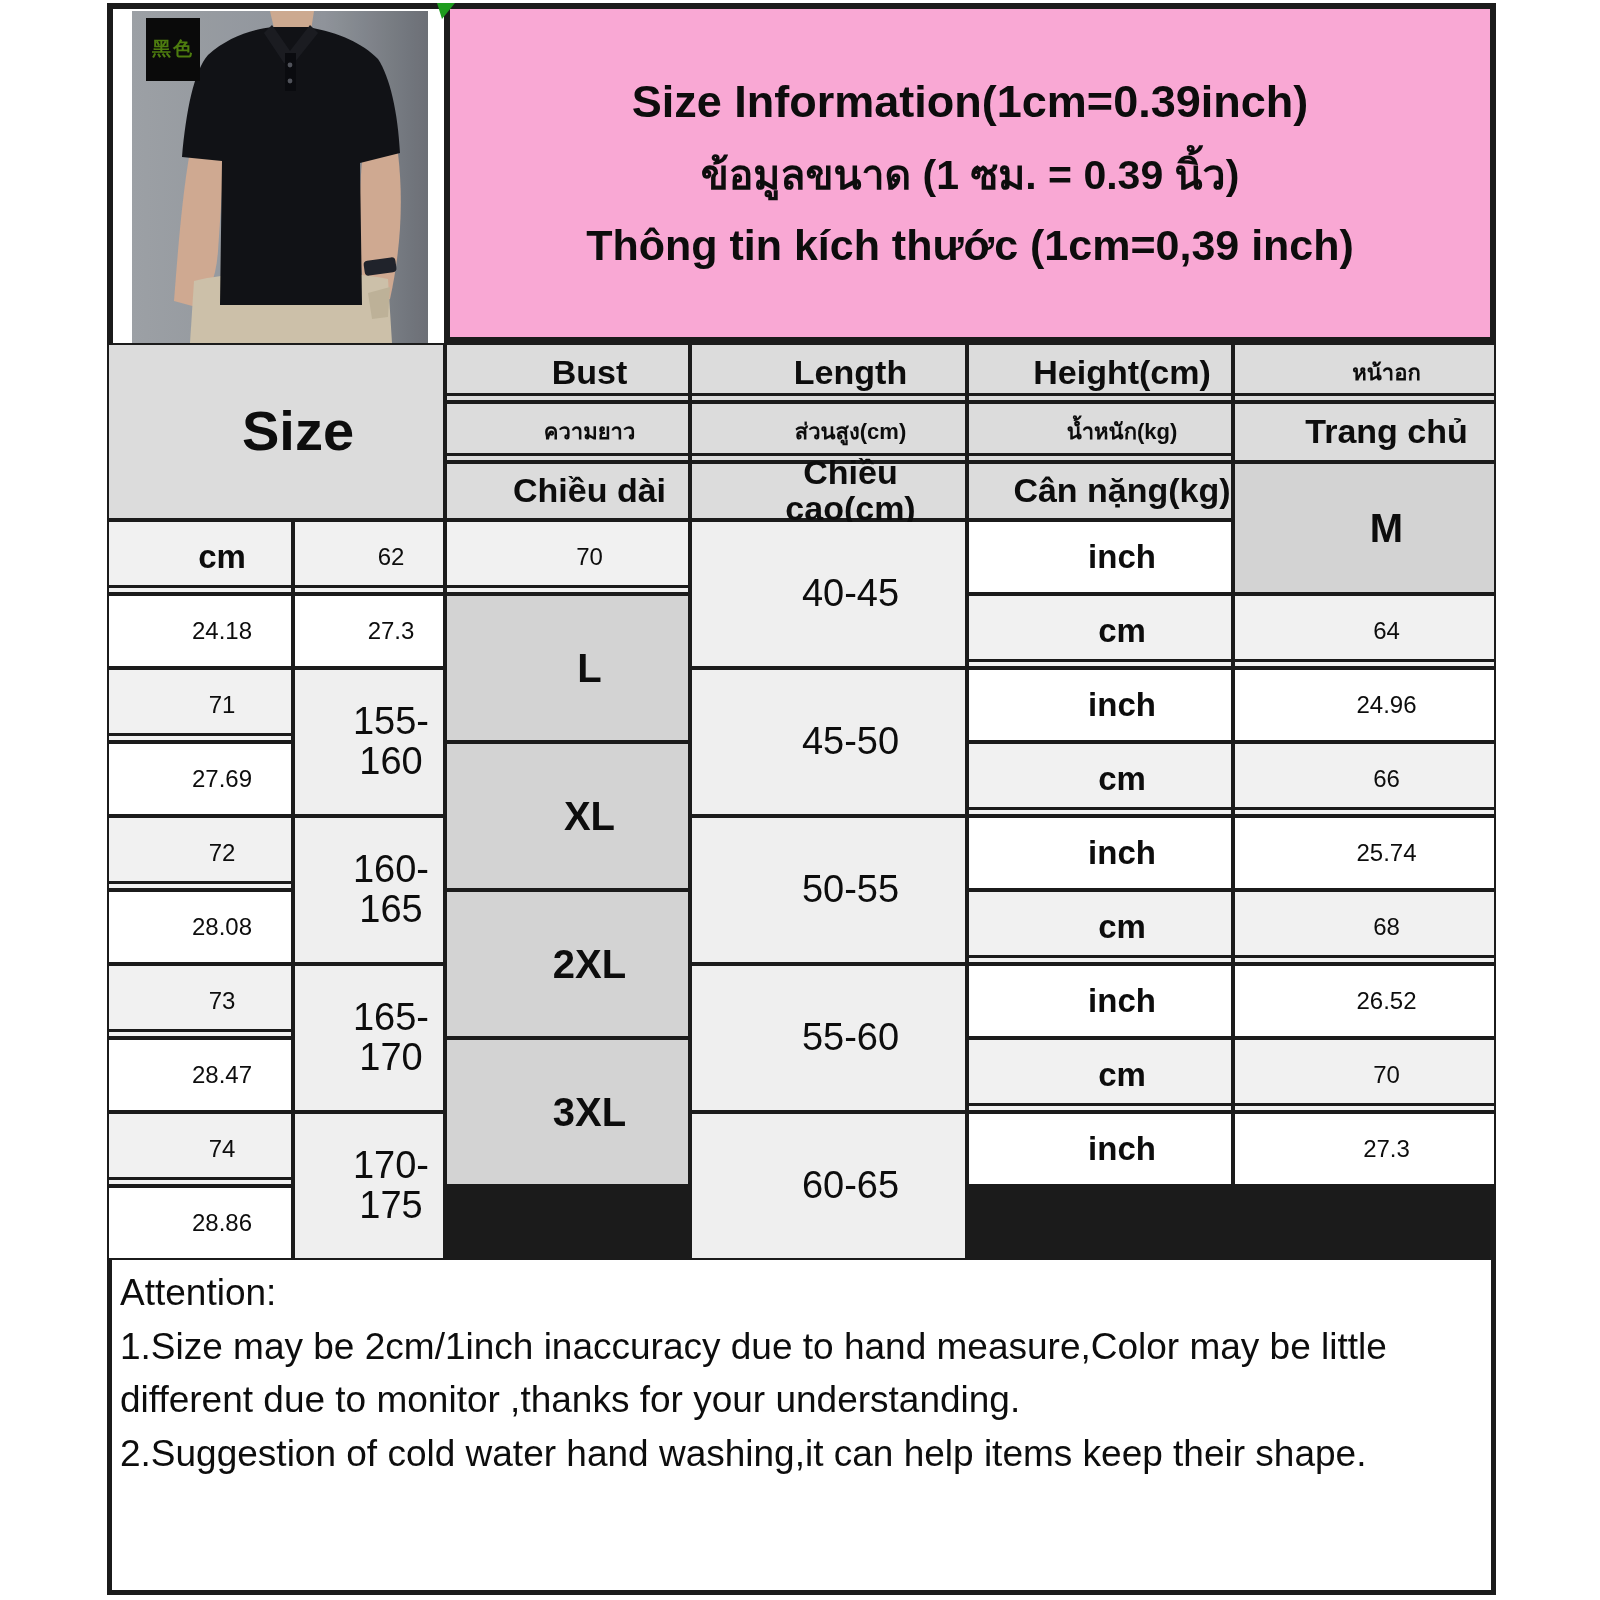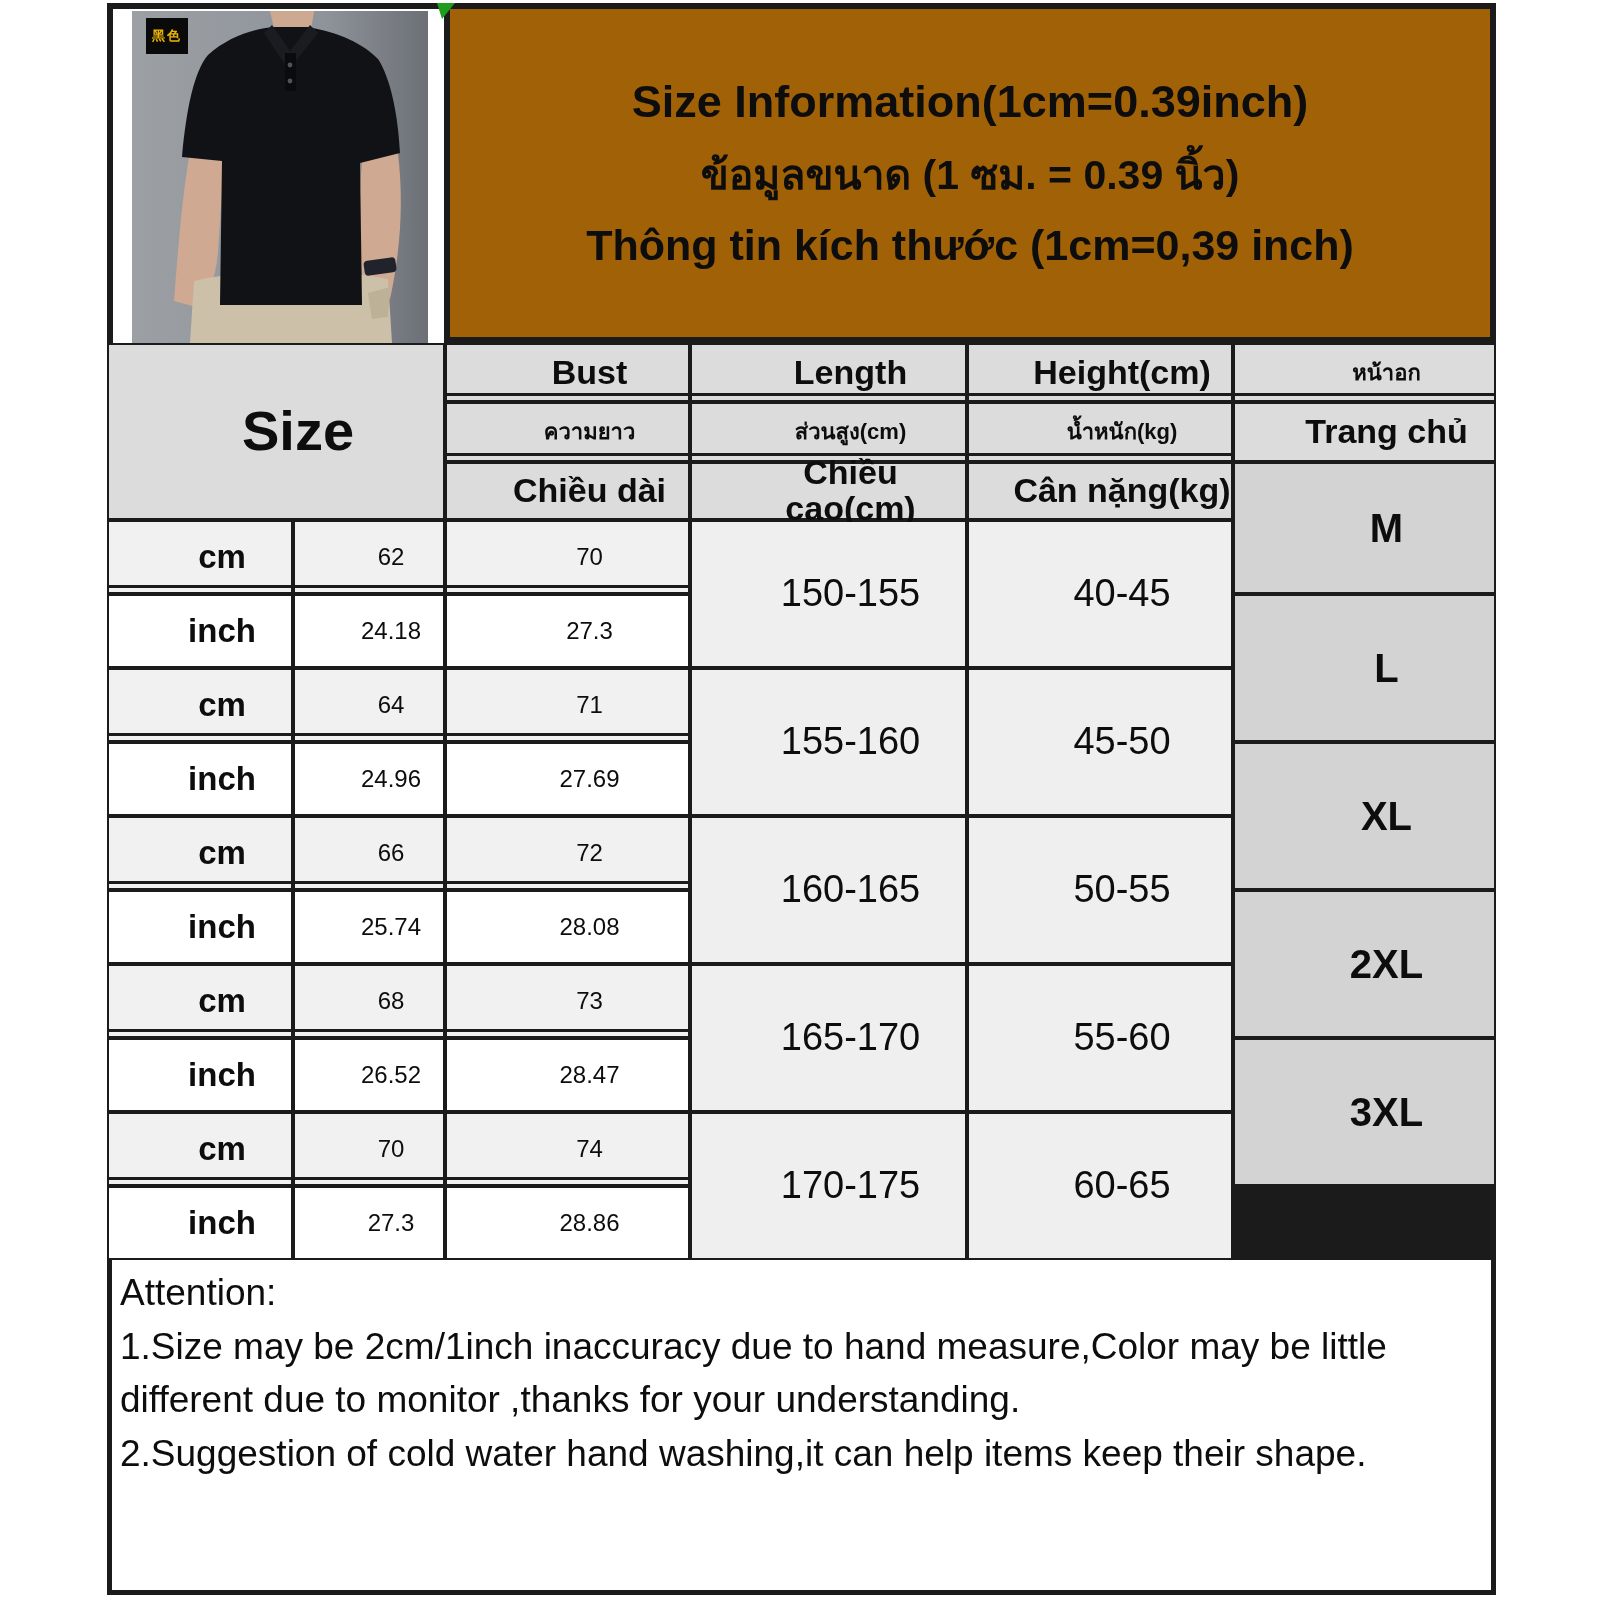--- a/index.html
+++ b/index.html
@@ -5,24 +5,24 @@
   * { margin:0; padding:0; box-sizing:border-box; }
   html,body { width:1600px; height:1600px; background:#ffffff; overflow:hidden;
               font-family:"Liberation Sans","DejaVu Sans",sans-serif; color:#0d0d0d; }
   .page { position:absolute; left:107px; top:3px; width:1389px; height:1592px; }
 
   
   .top-band { position:absolute; left:0; top:0; width:1389px; height:340px; }
   .photo-box { position:absolute; left:0; top:0; width:337px; height:340px;
                background:#ffffff; border-left:6px solid #1b1b1b; border-top:6px solid #1b1b1b; }
   .photo-art { position:absolute; left:19px; top:2px; width:296px; height:332px; display:block; }
-  .photo-label { position:absolute; left:33px; top:9px; background:#0a0a0a; color:#eab308;
-                 font-size:13px; font-weight:bold; letter-spacing:2px; padding:10px 6px; line-height:1.2; }
+  .photo-label { position:absolute; left:33px; top:9px; background:#0a0a0a; color:#4d7c0f;
+                 font-size:19px; font-weight:bold; letter-spacing:2px; padding:20px 6px; line-height:1.2; }
   .title-box { position:absolute; left:337px; top:0; width:1052px; height:340px;
-               background:#a16207; border:6px solid #1b1b1b;
+               background:#f9a8d4; border:6px solid #1b1b1b;
                display:flex; flex-direction:column; align-items:center; justify-content:center;
                gap:14px; text-align:center; }
   .title-en { font-size:45px; font-weight:bold; }
   .title-th { font-size:41px; font-weight:bold; }
   .title-vi { font-size:43px; font-weight:bold; }
   .green-corner { position:absolute; left:330px; top:0; width:0; height:0; z-index:5;
                   border-top:16px solid #1e9c1e; border-right:13px solid transparent; border-left:5px solid transparent; }
 
   
   .size-table { position:absolute; left:0; top:340px; width:1389px;
@@ -106,21 +106,20 @@
     <div class="c hdr hdr-th dbl">น้ำหนัก(kg)</div>
     <div class="c hdr">Trang chủ</div>
     <div class="c hdr">Chiều dài</div>
     <div class="c hdr">Chiều cao(cm)</div>
     <div class="c hdr">Cân nặng(kg)</div>
 
     <div class="c sz">M</div>
     <div class="c u cmr dbl">cm</div>
     <div class="c num cmr dbl">62</div>
     <div class="c num cmr dbl">70</div>
-    <div class="c rng">150-155</div>
     <div class="c rng">40-45</div>
     <div class="c u inr">inch</div>
     <div class="c num inr">24.18</div>
     <div class="c num inr">27.3</div>
 
     <div class="c sz">L</div>
     <div class="c u cmr dbl">cm</div>
     <div class="c num cmr dbl">64</div>
     <div class="c num cmr dbl">71</div>
     <div class="c rng">155-160</div>

